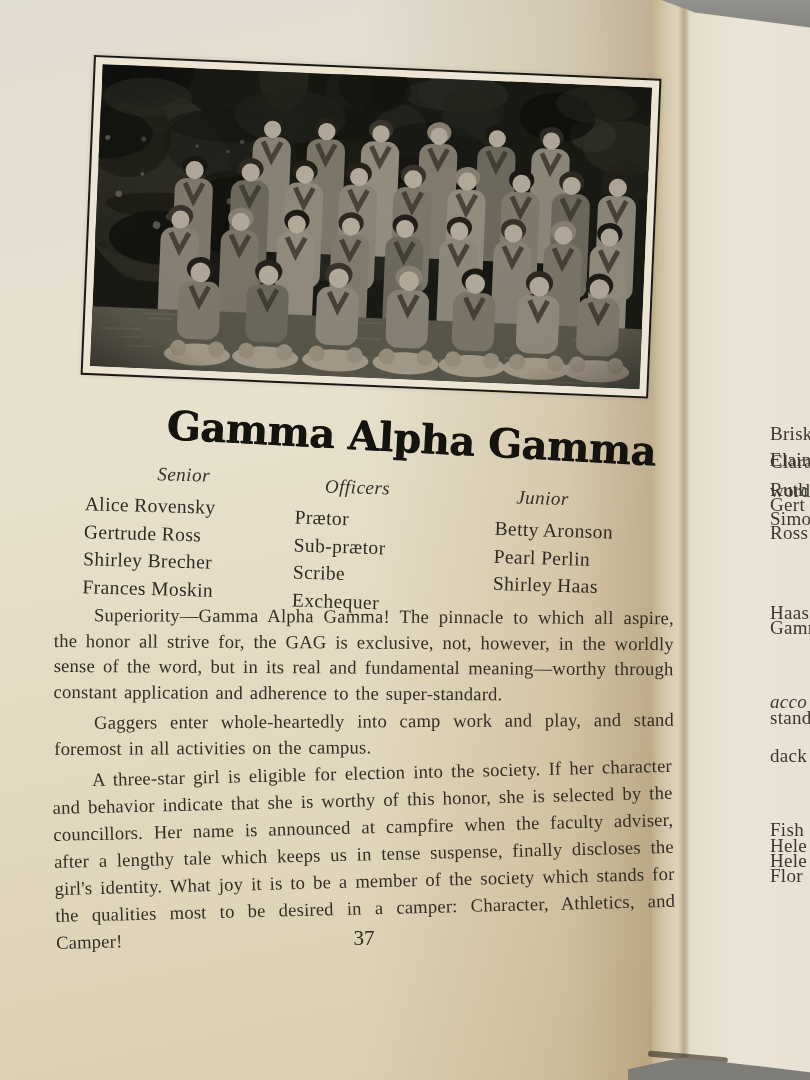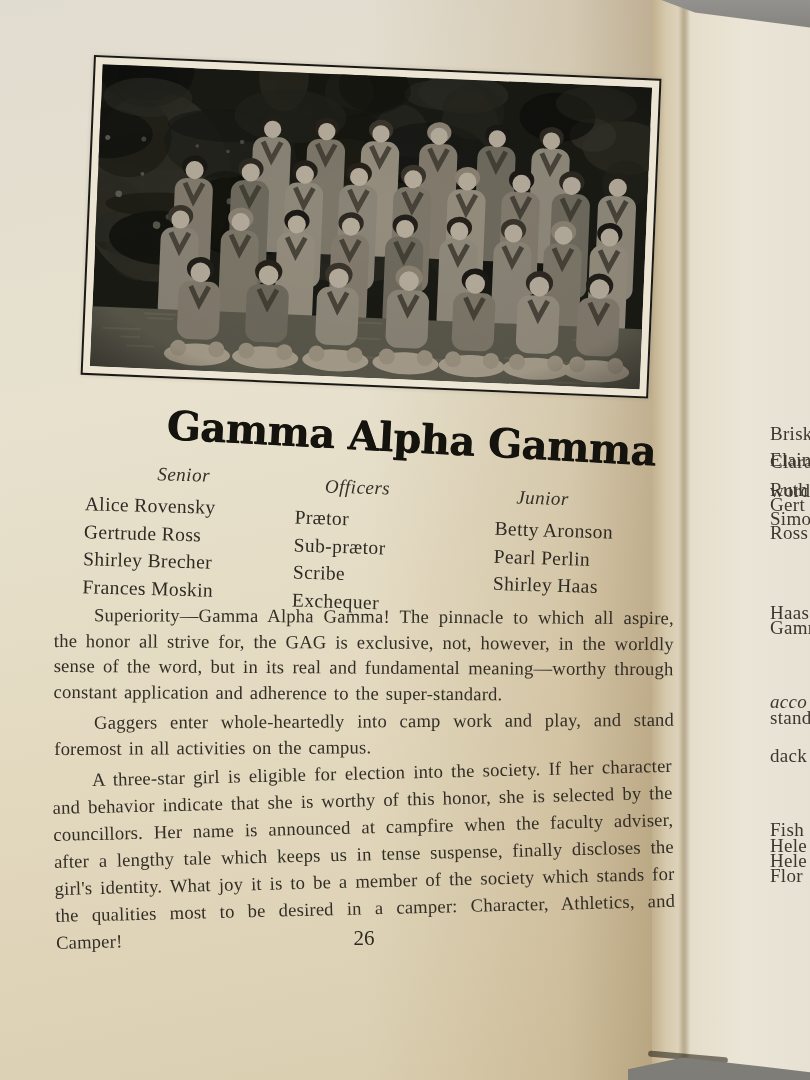--- a/index.html
+++ b/index.html
@@ -348,21 +348,21 @@
     <div class="ln">Pearl Perlin</div>
     <div class="ln">Shirley Haas</div>
   </div>
 
   <div class="bodytext">
     <p class="p1">Superiority—Gamma Alpha Gamma!  The pinnacle to which all aspire, the honor all strive for, the GAG is exclusive, not, however, in the worldly sense of the word, but in its real and fundamental meaning—worthy through constant application and adherence to the super-standard.</p>
     <p class="p2">Gaggers enter whole-heartedly into camp work and play, and stand foremost in all activities on the campus.</p>
     <p class="p3">A three-star girl is eligible for election into the society.  If her character and behavior indicate that she is worthy of this honor, she is selected by the councillors.  Her name is announced at campfire when the faculty adviser, after a lengthy tale which keeps us in tense suspense, finally discloses the girl's identity.  What joy it is to be a member of the society which stands for the qualities most to be desired in a camper: Character, Athletics, and Camper!</p>
   </div>
 
-  <div class="page-number">26</div>
+  <div class="page-number">37</div>
 
   <div id="fragments">
       <div class="fragment" style="top: 426px;">Brisk</div>
       <div class="fragment" style="top: 452px;">Elain</div>
       <div class="fragment" style="top: 454px;">Clara</div>
       <div class="fragment" style="top: 468px; margin-top: 14px;">Ruth</div>
       <div class="fragment" style="top: 483px;">word,</div>
       <div class="fragment" style="top: 497px;">Gert</div>
       <div class="fragment" style="top: 511px;">Simo</div>
       <div class="fragment" style="top: 525px;">Ross</div>

